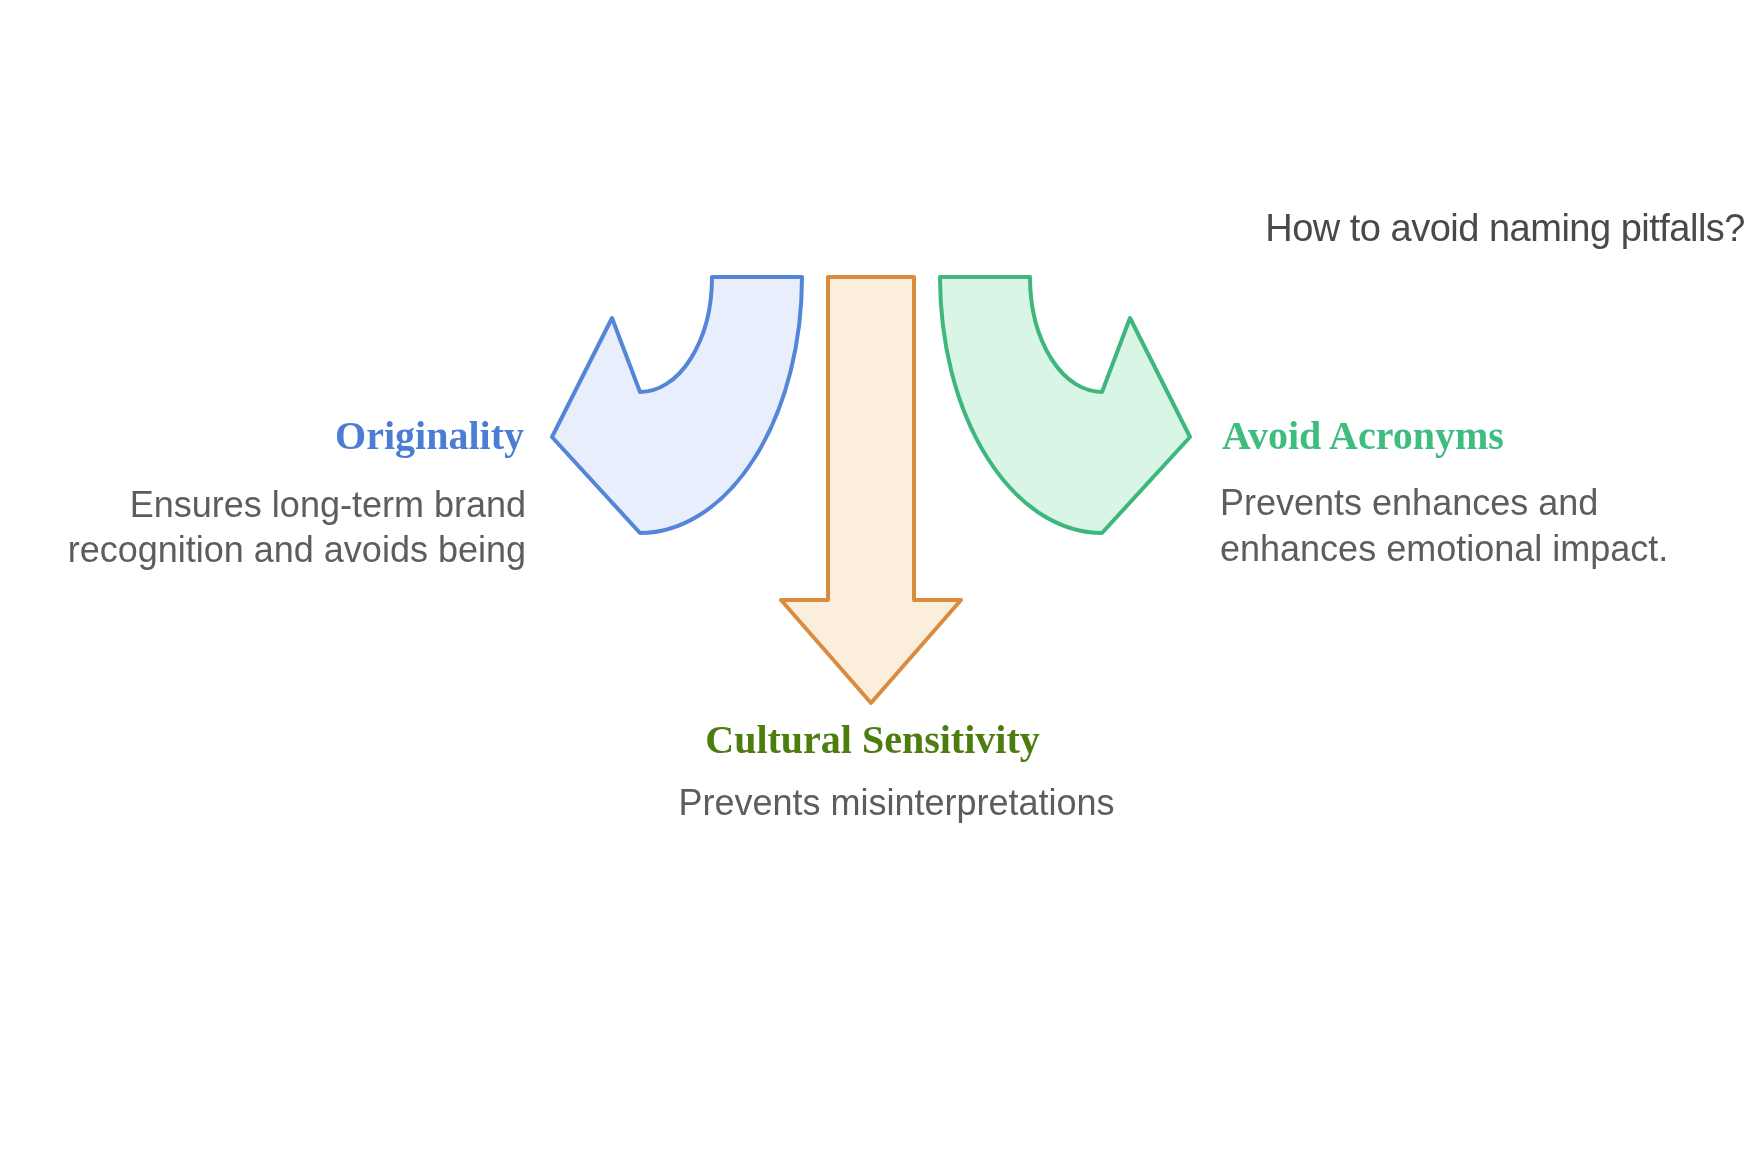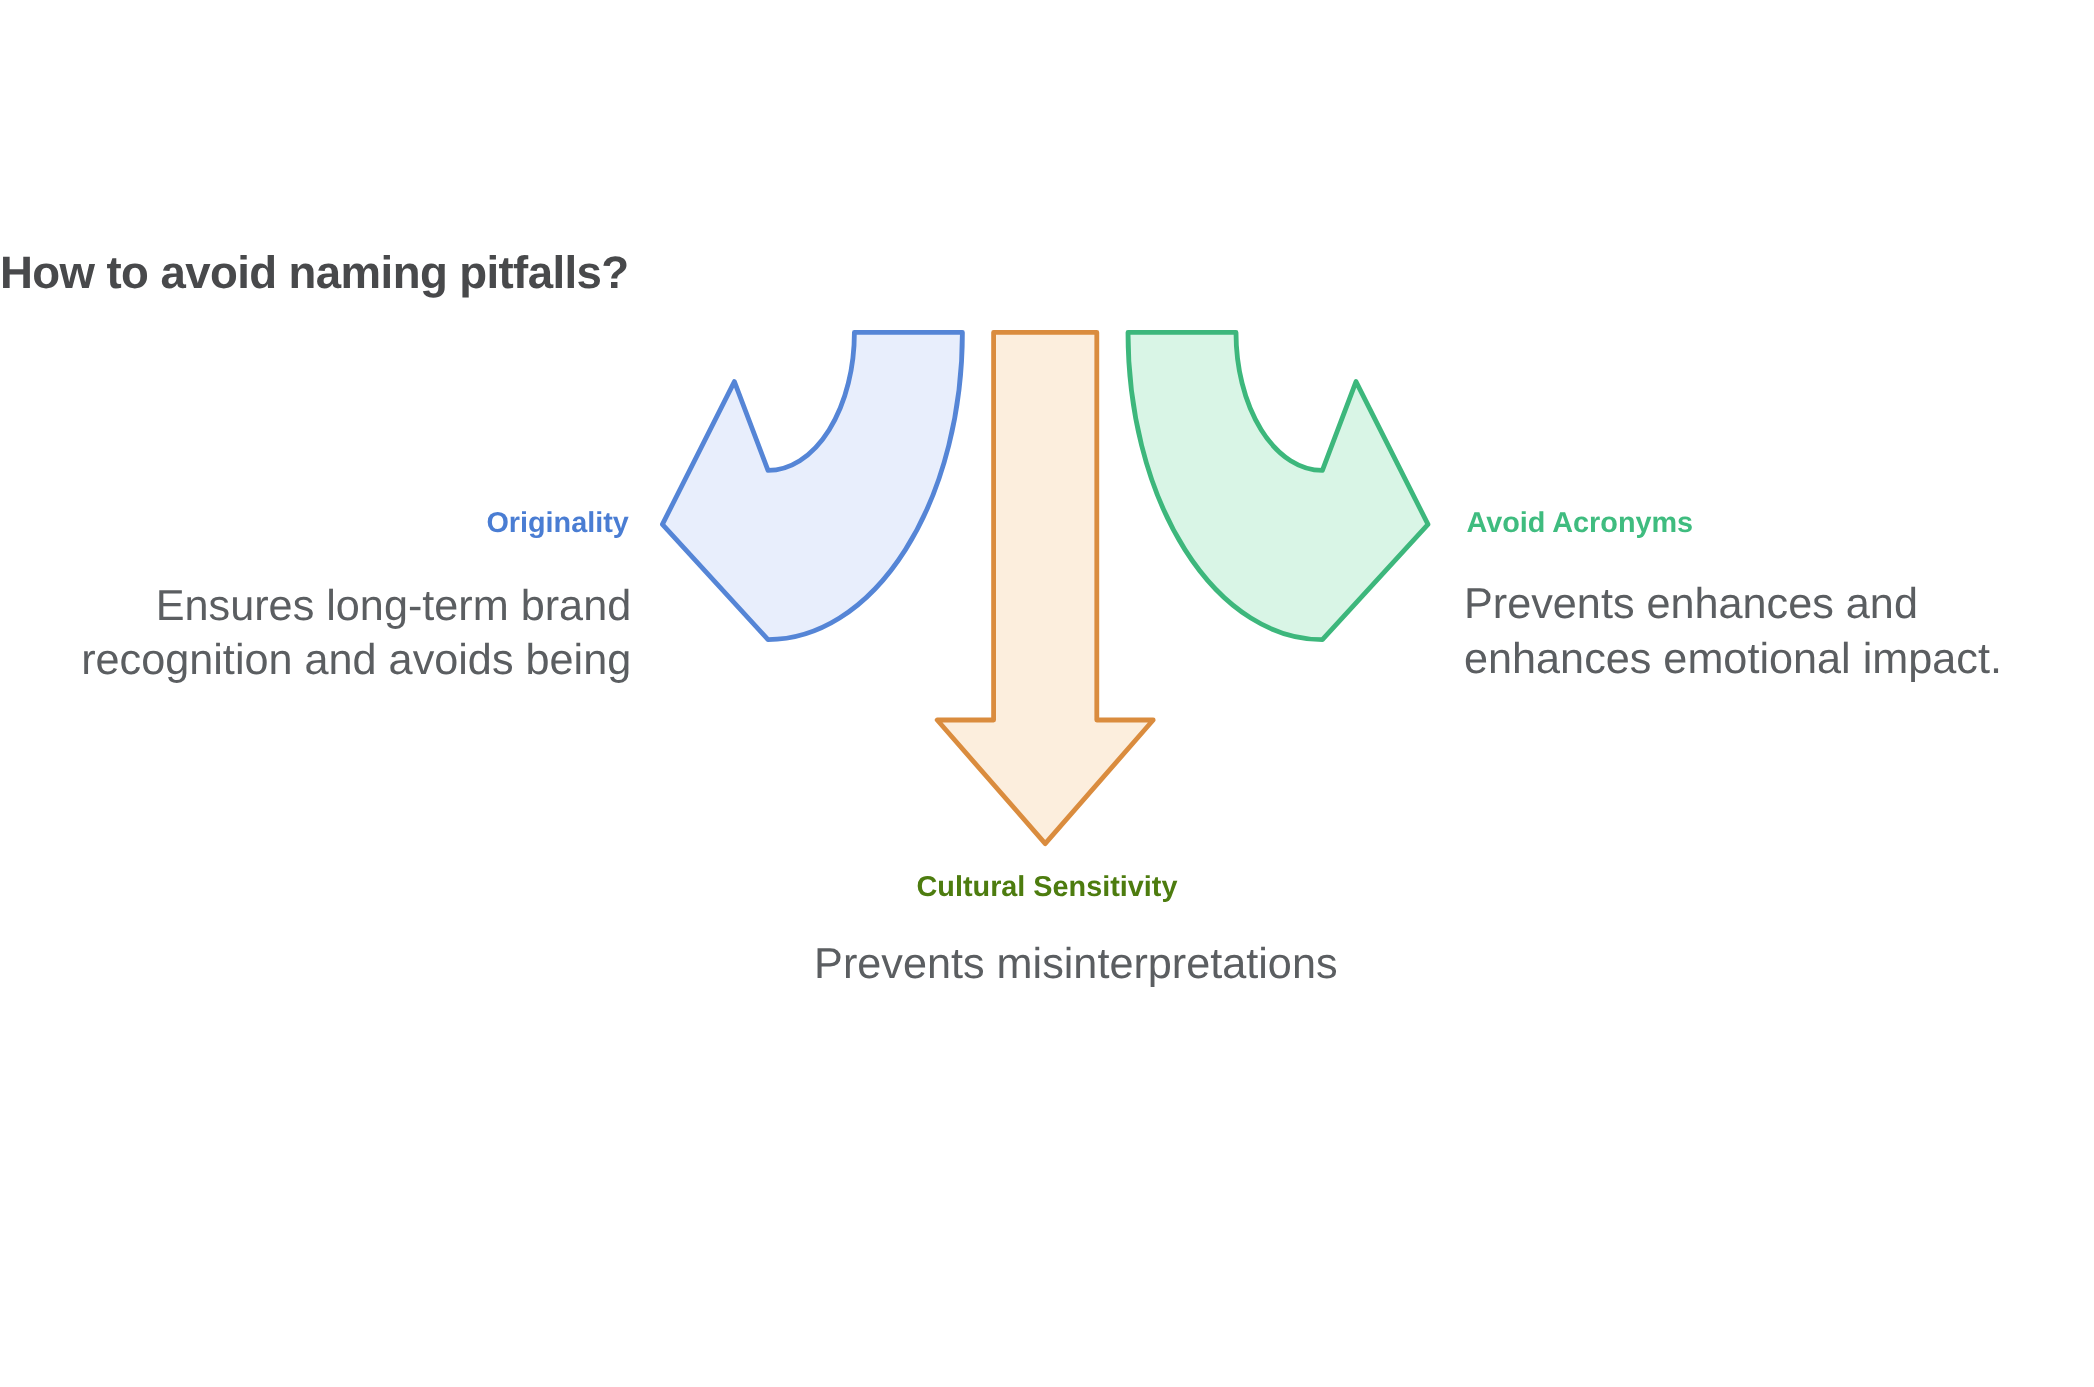--- a/index.html
+++ b/index.html
@@ -17,33 +17,34 @@
     width: 1745px; height: 1156px;
   }
   .arrow-blue   { fill: #e8eefc; stroke: #5585d6; stroke-width: 4; stroke-linejoin: round; }
   .arrow-orange { fill: #fceedd; stroke: #da8c3e; stroke-width: 4; stroke-linejoin: round; }
   .arrow-green  { fill: #d9f5e6; stroke: #3db77c; stroke-width: 4; stroke-linejoin: round; }
 
   .page-title {
     position: absolute;
     left: 0; right: 0;
     top: 205px;
-    text-align: left;
+    text-align: right;
     font-size: 38px;
-    font-weight: bold;
+    font-weight: normal;
     letter-spacing: -0.5px;
     color: #48494b;
     line-height: 46px;
   }
   .branch-label {
     position: absolute;
-    font-size: 24px;
+    font-size: 40px;
     font-weight: bold;
     line-height: 46px;
     white-space: nowrap;
+    font-family: Liberation Serif, serif;
   }
   .branch-desc {
     position: absolute;
     font-size: 36px;
     color: #5b5e61;
     line-height: 45px;
     white-space: nowrap;
   }
   .label-blue   { color: #4a7dd3; top: 413px; right: 1221px; text-align: right; }
   .desc-left    { top: 482px; right: 1219px; text-align: right; }

